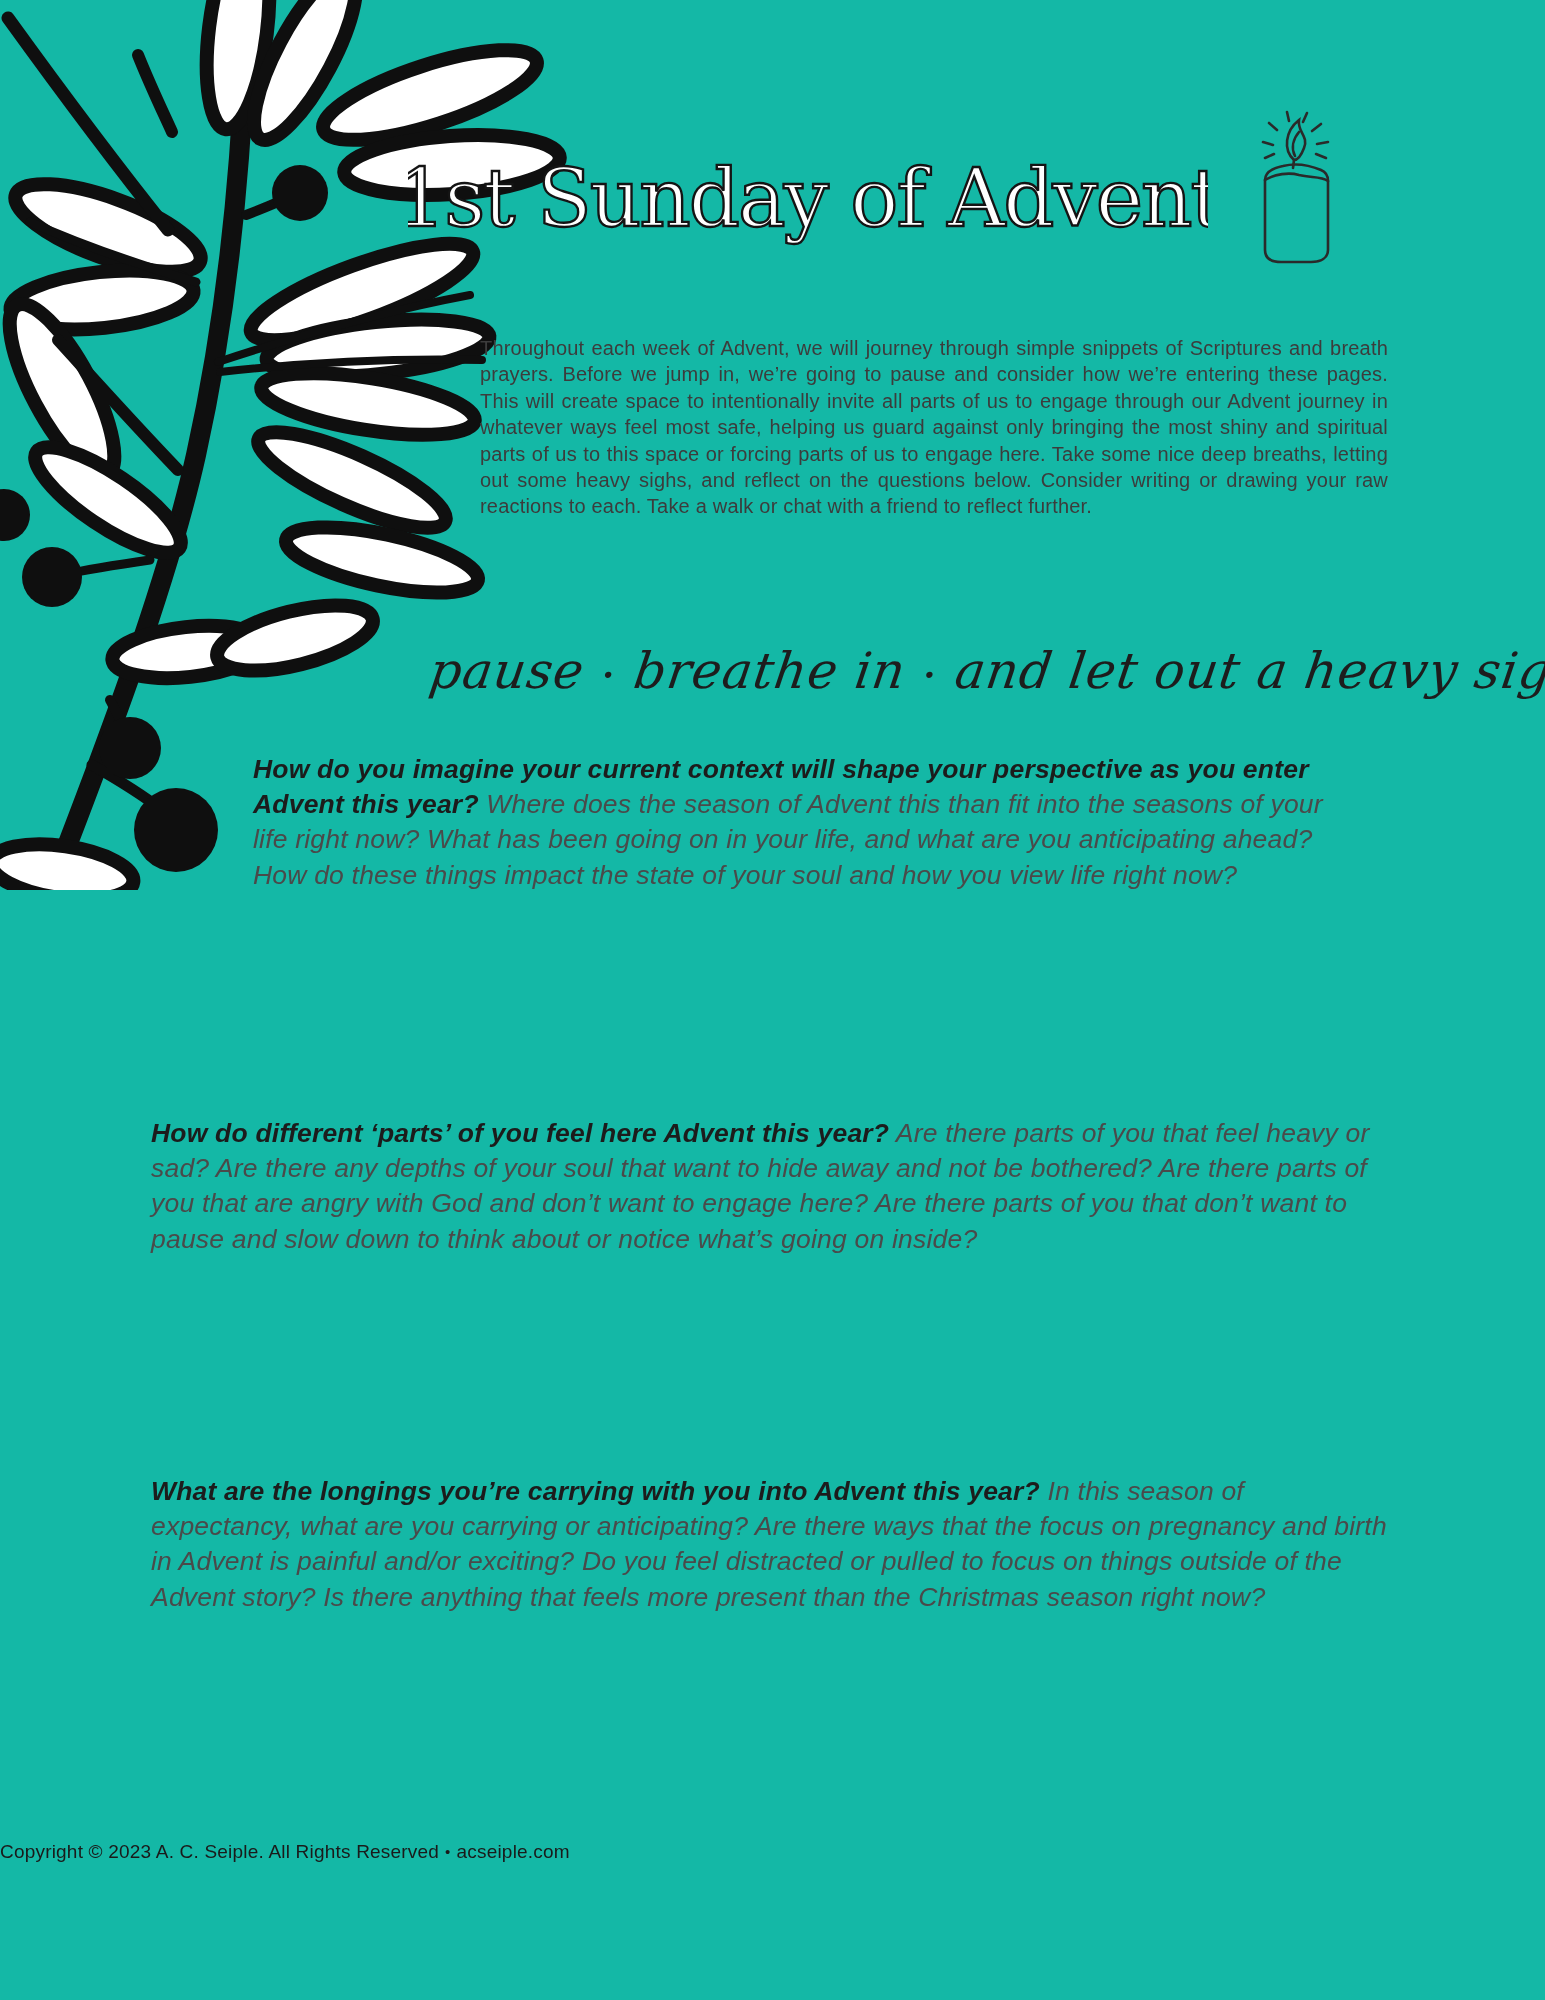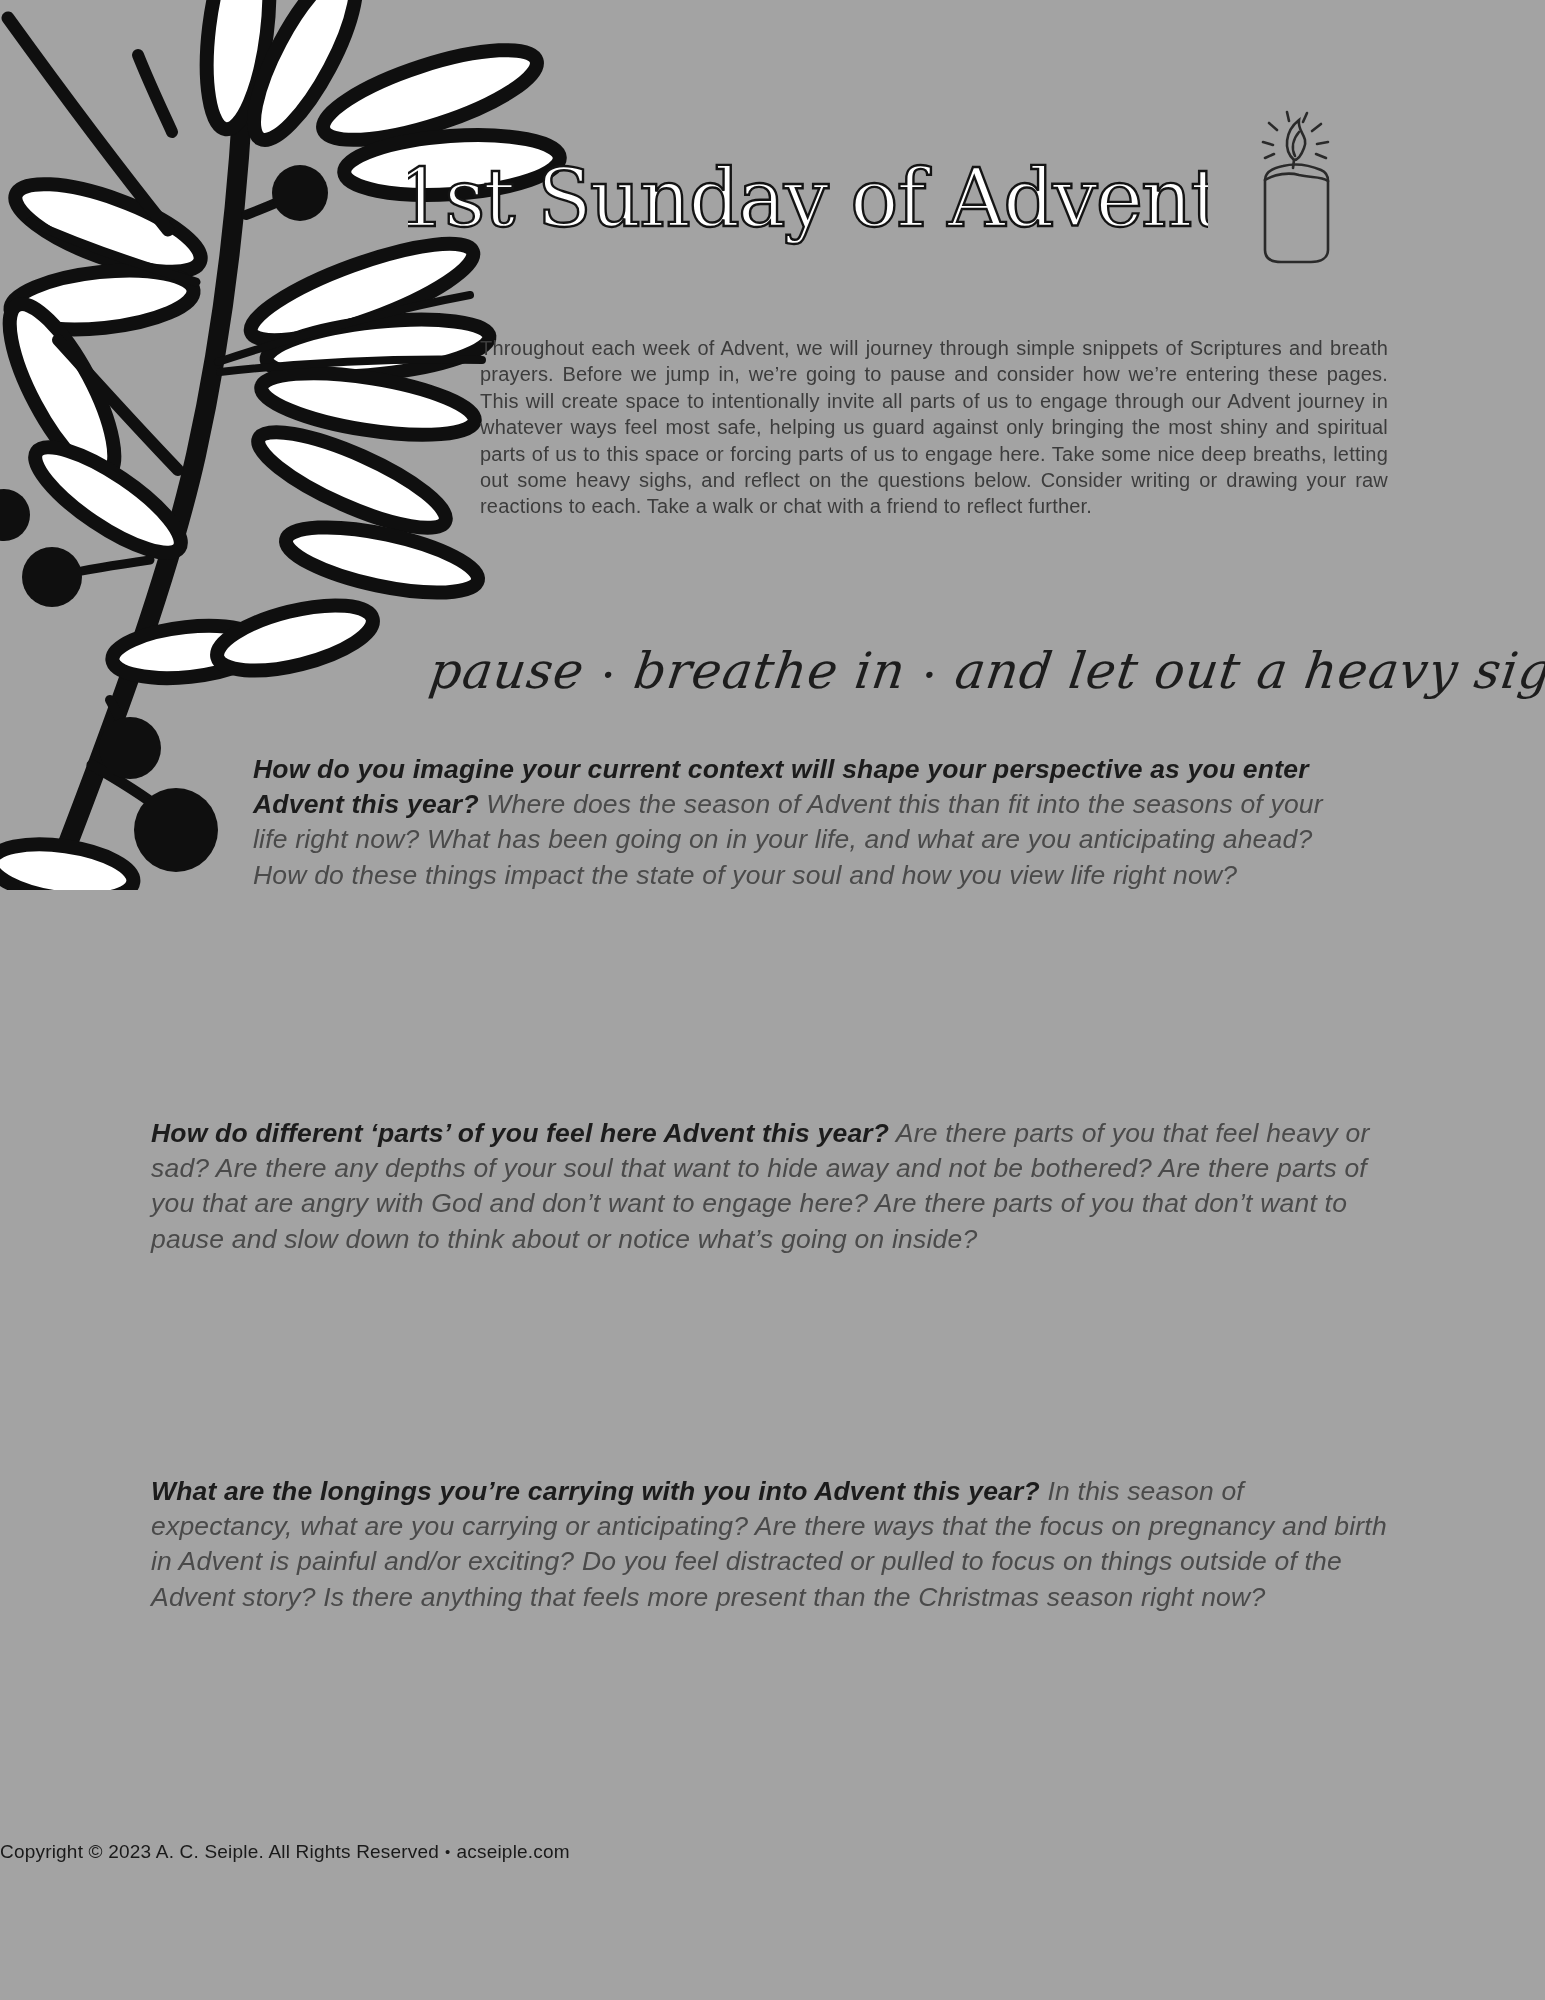--- a/index.html
+++ b/index.html
@@ -1,20 +1,20 @@
 <!DOCTYPE html>
 <html><head>
 <meta charset="utf-8">
 <style>
   html,body{margin:0;padding:0;background:#e8e8e8;}
   .page{
     position:relative;
     width:1545px;height:2000px;
     margin:0 auto;
-    background:#a3a3a3;
+    background:#14b8a6;
     overflow:hidden;
     font-family:"Liberation Sans", sans-serif;
   }
   .branch{position:absolute;left:0;top:0;}
   .title-wrap{position:absolute;left:408px;top:128px;width:800px;height:118px;}
   .candle{position:absolute;left:1248px;top:110px;}
   .intro{
     position:absolute;left:464px;top:319px;width:908px;
     font-size:20px;line-height:1.32;color:#3c3c3c;
     text-align:justify;letter-spacing:.2px;margin:16px;

